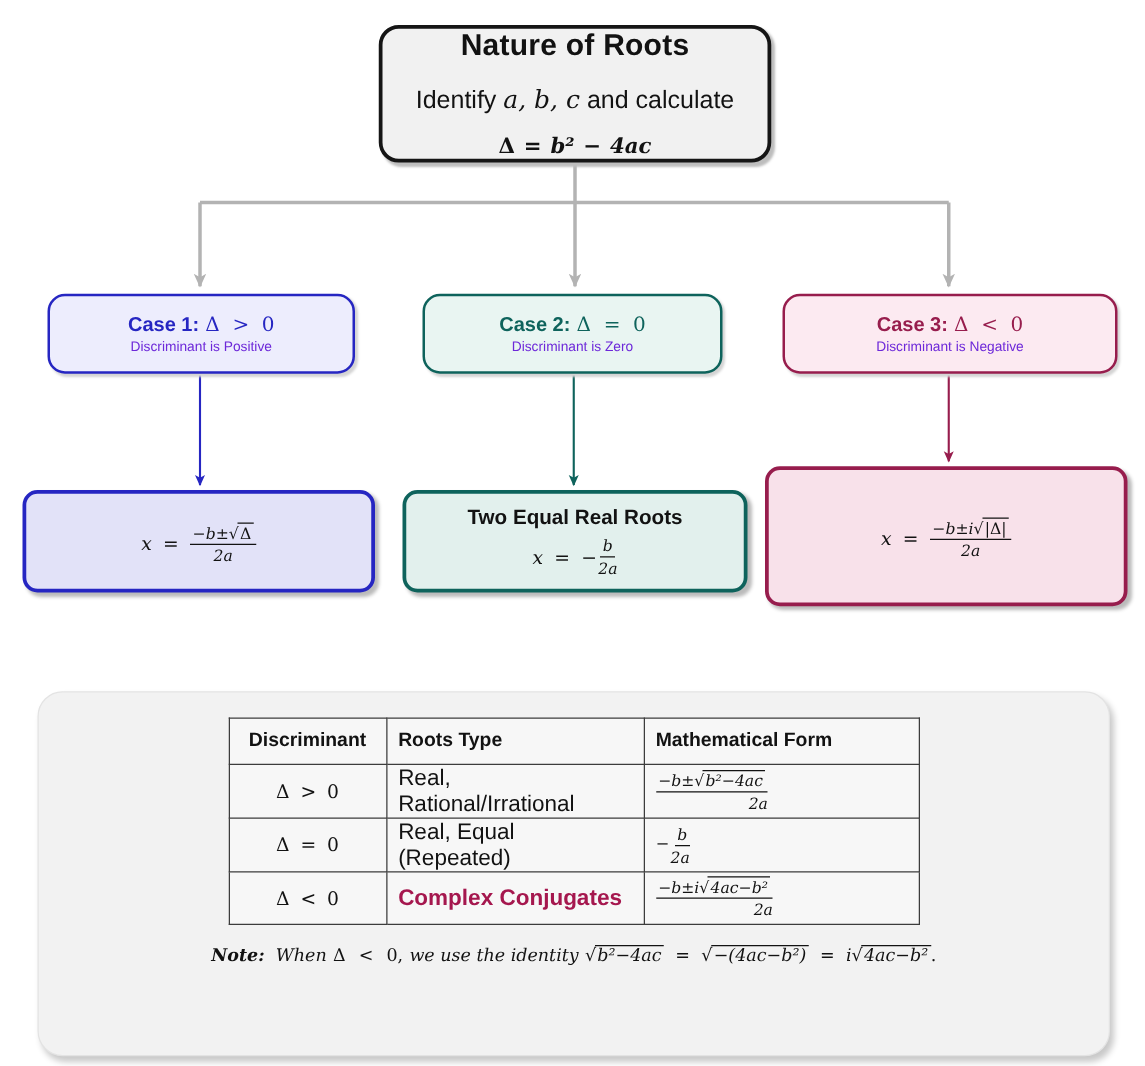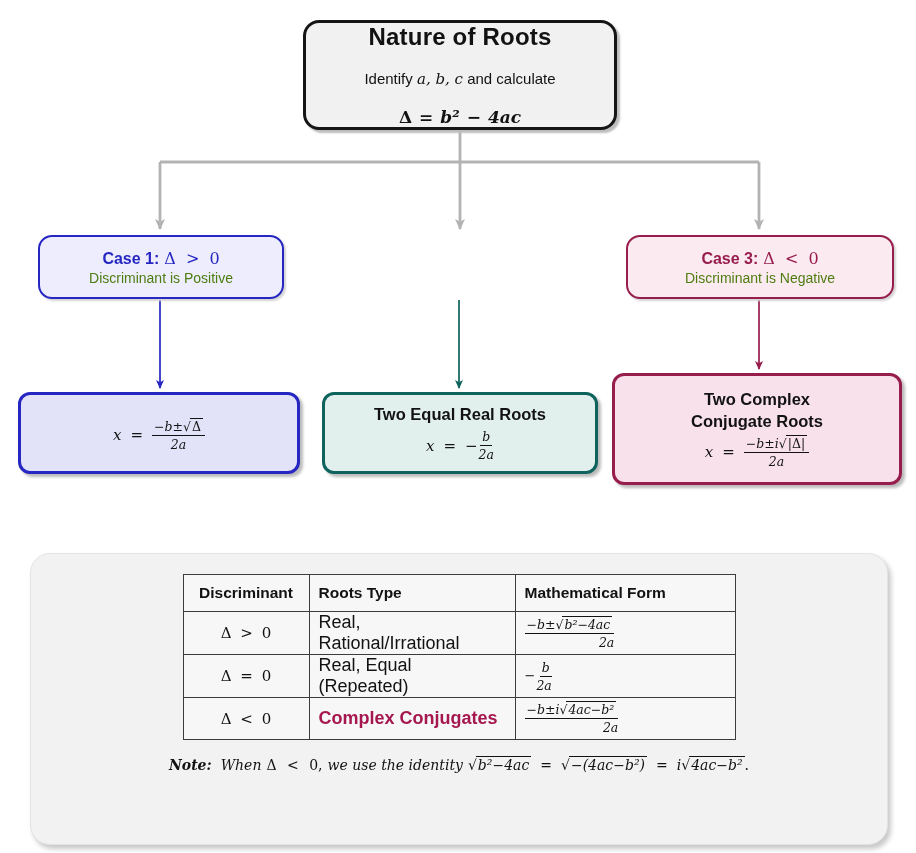--- a/index.html
+++ b/index.html
@@ -13,35 +13,35 @@
   .canvas{position:relative;width:916px;height:853px;overflow:hidden;background:#fff;}
   svg.arrows{position:absolute;left:0;top:0;z-index:1;}
 
   .node{position:absolute;box-sizing:border-box;display:flex;flex-direction:column;
         align-items:center;justify-content:center;text-align:center;z-index:2;}
 
   
   #top-box{left:303px;top:20px;width:314px;height:110px;background:#f1f1f1;
            border:3px solid #151515;border-radius:16px;box-shadow:3px 3px 2px #bdbdbd;justify-content:space-between;}
   .top-title{font-size:24px;font-weight:bold;letter-spacing:.2px;}
-  .top-sub{font-size:15px;margin-top:3px;}
+  .top-sub{font-size:20px;margin-top:3px;}
   .top-formula{font-size:17px;font-weight:bold;margin-top:3px;font-family:"DejaVu Serif",serif;}
   .top-formula .mi{font-style:italic;}
   .rel{display:inline-block;margin:0 7px;font-family:"DejaVu Serif",serif;}
 
   
   .case{top:235px;height:64px;border-style:solid;border-width:2px;border-radius:14px;
         box-shadow:2px 2px 2px #d4d4d4;}
   #case1{left:38px;width:246px;border-color:var(--blue);background:var(--blue-fill-light);}
   #case2{left:338px;width:240px;border-color:var(--teal);background:var(--teal-fill-light);}
   #case3{left:626px;width:268px;border-color:var(--maroon);background:var(--maroon-fill-light);}
   .case-line1{font-size:16px;font-weight:bold;}
   #case1 .case-line1{color:var(--blue);} #case2 .case-line1{color:var(--teal);} #case3 .case-line1{color:var(--maroon);}
   .case-cond{font-family:"DejaVu Serif",serif;font-weight:normal;word-spacing:5px;margin-left:5px;}
-  .case-desc{font-size:14px;color:#4d7c0f;margin-top:2px;}
+  .case-desc{font-size:11px;color:#6d28d9;margin-top:2px;}
 
   
   .result{border-style:solid;border-width:3.5px;border-radius:12px;box-shadow:3px 3px 3px #bbbbbb;}
   #r1{left:18px;top:392px;width:282px;height:82px;border-color:var(--blue);background:var(--blue-fill);}
   #r2{left:322px;top:392px;width:276px;height:82px;border-color:var(--teal);background:var(--teal-fill);}
   #r3{left:612px;top:373px;width:290px;height:112px;border-color:var(--maroon);background:var(--maroon-fill);}
   .res-title{font-size:16.5px;font-weight:bold;line-height:1.3;}
   .res-formula{margin-top:4px;font-family:"DejaVu Serif",serif;font-style:italic;font-size:15px;
                display:flex;align-items:center;}
   .res-formula .rel{margin:0 9px;}
@@ -114,20 +114,24 @@
     <div class="top-sub"><span>Identify</span>
       <span class="mi" style="font-family:'DejaVu Serif',serif;font-style:italic;">a, b, c</span>
       <span>and calculate</span></div>
     <div class="top-formula"><span class="mn">Δ</span><span class="rel">=</span><span class="mi">b²</span><span class="rel">−</span><span class="mi">4ac</span></div>
   </div>
 
   <div class="node case" id="case1">
     <div class="case-line1"><span>Case 1:</span><span class="case-cond">Δ &gt; 0</span></div>
     <div class="case-desc">Discriminant is Positive</div>
   </div>
+  <div class="node case" id="case2">
+    <div class="case-line1"><span>Case 2:</span><span class="case-cond">Δ = 0</span></div>
+    <div class="case-desc">Discriminant is Zero</div>
+  </div>
   <div class="node case" id="case3">
     <div class="case-line1"><span>Case 3:</span><span class="case-cond">Δ &lt; 0</span></div>
     <div class="case-desc">Discriminant is Negative</div>
   </div>
 
   <div class="node result" id="r1">
     <div class="res-formula">
         <span>x</span>
         <span class="rel">=</span>
         <span class="frac">
@@ -142,24 +146,20 @@
         <span>x</span>
         <span class="rel">=</span>
         <span class="pre-minus mn">−</span>
         <span class="frac">
           <span class="num">b</span>
           <span class="den">2a</span>
         </span>
       </div>
   </div>
   <div class="node result" id="r3">
-    <div class="res-title">
-        <div>Two Complex</div>
-        <div>Conjugate Roots</div>
-      </div>
     <div class="res-formula">
         <span>x</span>
         <span class="rel">=</span>
         <span class="frac">
           <span class="num"><span>−b±i</span><span class="sqrt"><span class="sign">√</span><span class="rad mn">|Δ|</span></span></span>
           <span class="den">2a</span>
         </span>
       </div>
   </div>
 

